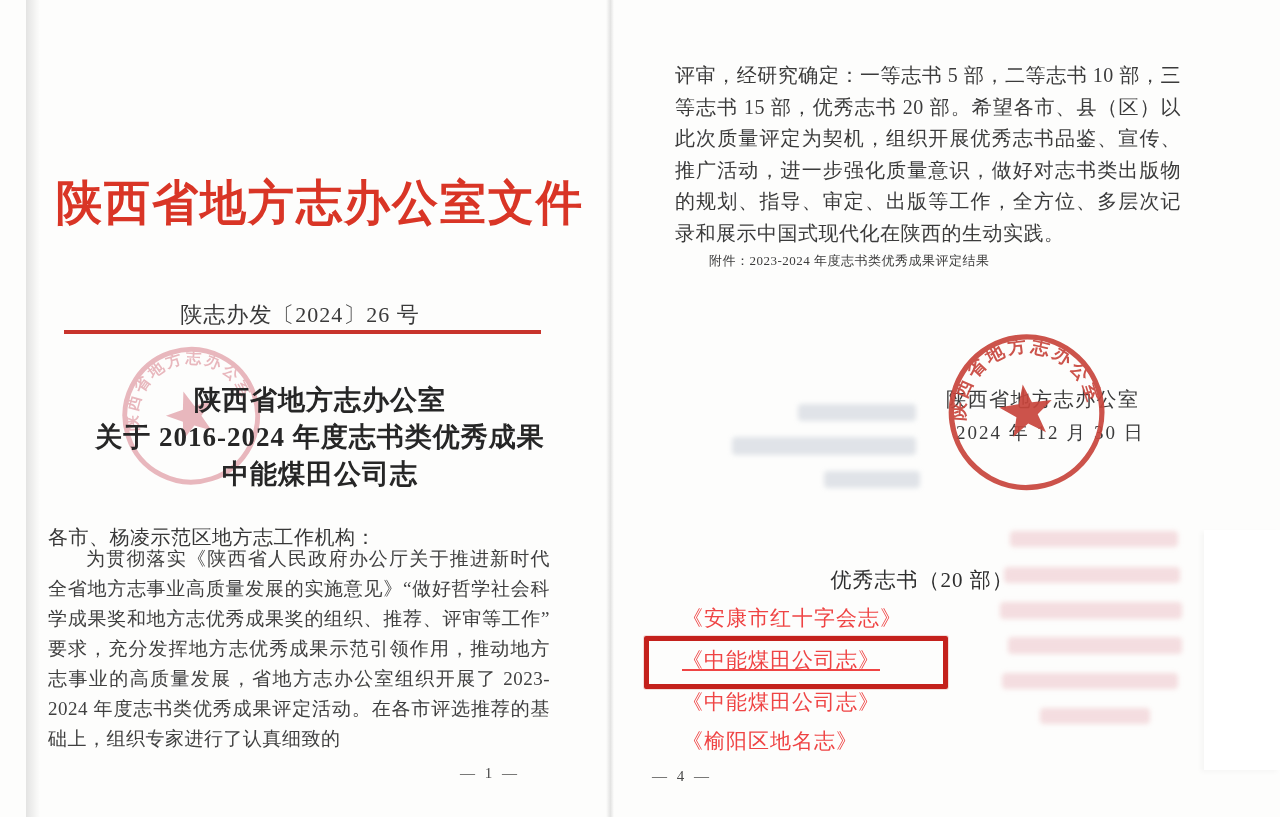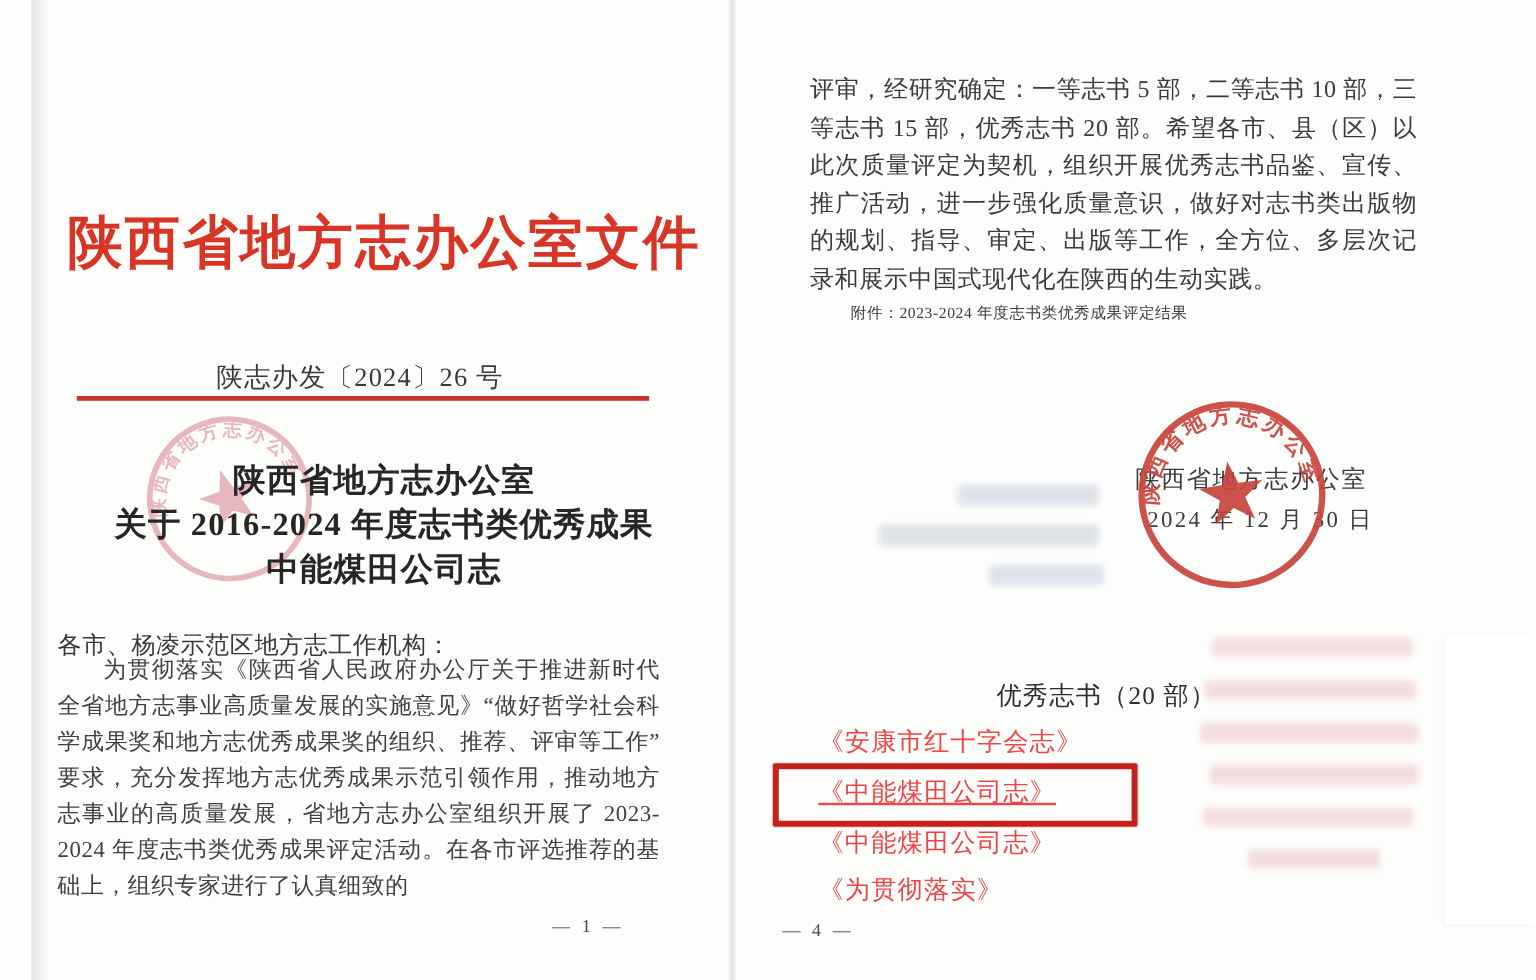--- a/index.html
+++ b/index.html
@@ -186,21 +186,21 @@
         </text>
       </svg>
     </div>
 
     <div class="list-heading">优秀志书（20 部）</div>
 
     <div class="book-list">
       <div class="book-item bi-0">《安康市红十字会志》</div>
       <div class="book-item bi-1">《中能煤田公司志》</div>
       <div class="book-item bi-2">《中能煤田公司志》</div>
-      <div class="book-item bi-3">《为贯彻落实》</div>
+      <div class="book-item bi-3">《榆阳区地名志》</div>
     </div>
 
     <div class="highlight-rect"></div>
 
     <div class="ghost ghost-pink gp-0"></div>
     <div class="ghost ghost-pink gp-1"></div>
     <div class="ghost ghost-pink gp-2"></div>
     <div class="ghost ghost-pink gp-3"></div>
     <div class="ghost ghost-pink gp-4"></div>
     <div class="ghost ghost-pink gp-5"></div>

